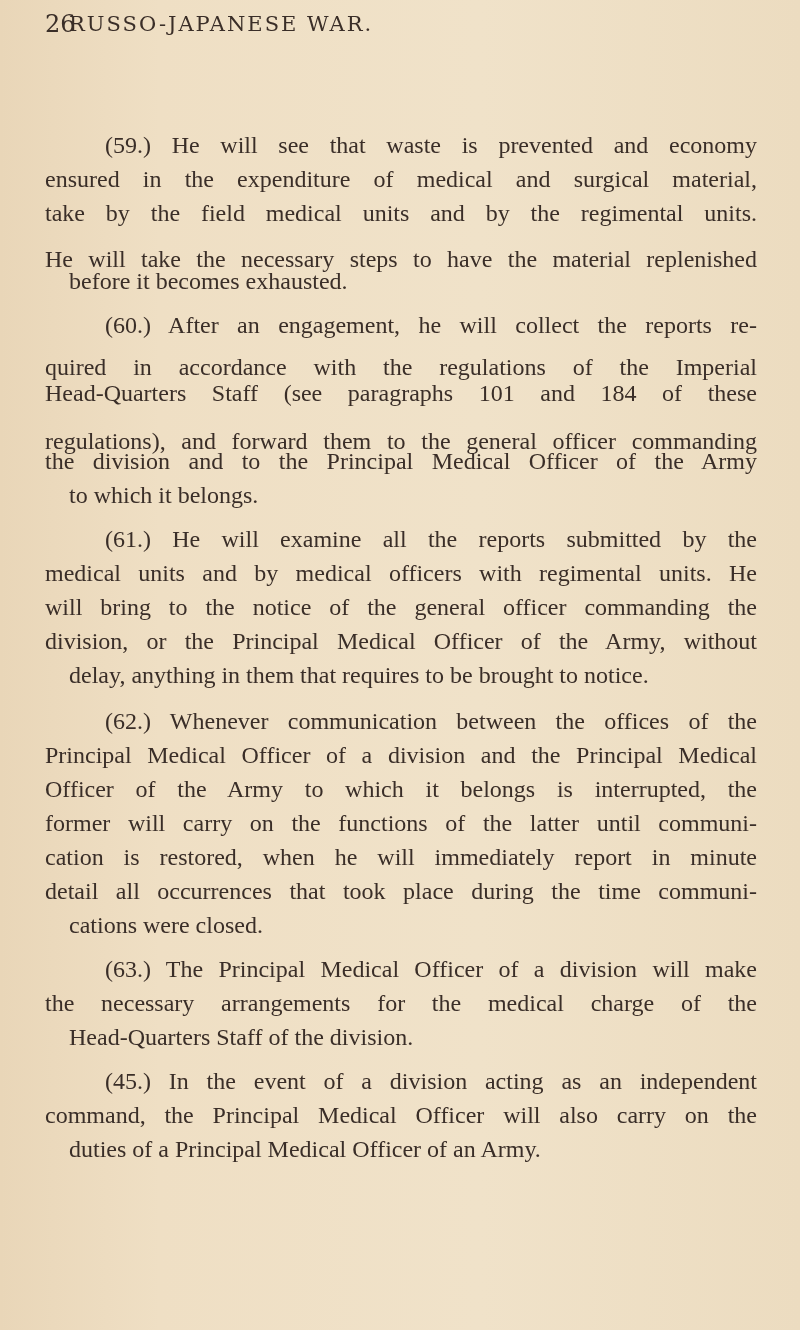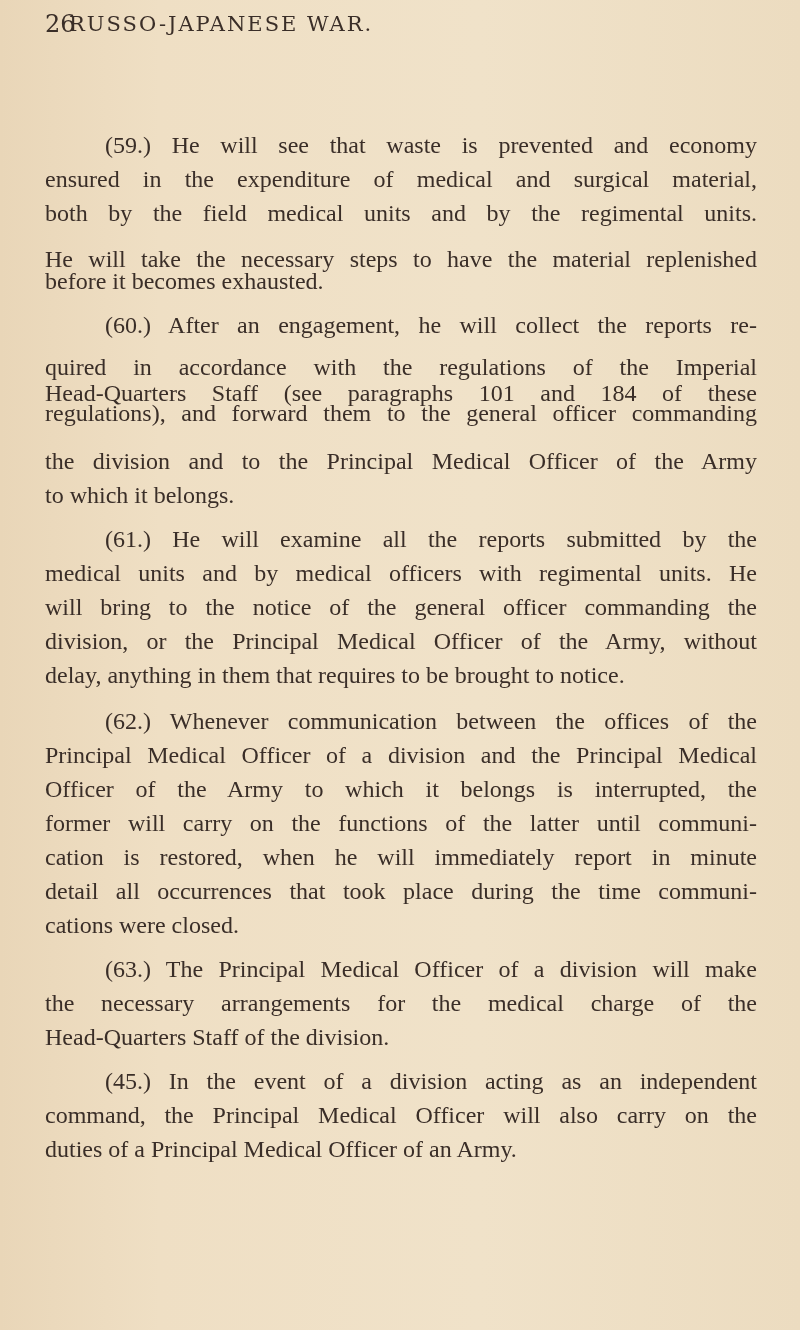--- a/index.html
+++ b/index.html
@@ -16,41 +16,41 @@
   .page-num { position: absolute; left: 0; top: 0; font-size: 24px; }
   .running-head { position: absolute; left: 0; right: 0; top: 2px; text-align: left; font-size: 21px; letter-spacing: 2px; padding-left: 24px; }
   .line {
     position: absolute; left: 0; width: 712px;
     font-size: 24px; line-height: 34px; height: 34px;
     text-align: justify; text-align-last: justify; white-space: nowrap;
     font-family: Liberation Serif, serif;
     transform-origin: left center;
   }
   .line.indent { left: 60px; width: 652px; }
-  .line.last { text-align-last: left; }
+  .line.last { text-align-last: left; margin-left: 24px; }
 </style>
 </head>
 <body>
 
 <div class="page">
   <div class="header">
     <span class="page-num">26</span>
     <span class="running-head">RUSSO-JAPANESE WAR.</span>
   </div>
 
   <div class="line indent" style="top:128px">(59.) He will see that waste is prevented and economy</div>
   <div class="line" style="top:162px">ensured in the expenditure of medical and surgical material,</div>
-  <div class="line" style="top:196px">both by the field medical units and by the regimental units.</div>
+  <div class="line" style="top:196px">take by the field medical units and by the regimental units.</div>
   <div class="line" style="top:242px">He will take the necessary steps to have the material replenished</div>
   <div class="line last" style="top:264px">before it becomes exhausted.</div>
 
   <div class="line indent" style="top:308px">(60.) After an engagement, he will collect the reports re-</div>
   <div class="line" style="top:350px">quired in accordance with the regulations of the Imperial</div>
   <div class="line" style="top:376px">Head-Quarters Staff (see paragraphs 101 and 184 of these</div>
-  <div class="line" style="top:396px">regulations), and forward them to the general officer commanding</div>
+  <div class="line" style="top:424px">regulations), and forward them to the general officer commanding</div>
   <div class="line" style="top:444px">the division and to the Principal Medical Officer of the Army</div>
   <div class="line last" style="top:478px">to which it belongs.</div>
 
   <div class="line indent" style="top:522px">(61.) He will examine all the reports submitted by the</div>
   <div class="line" style="top:556px">medical units and by medical officers with regimental units.  He</div>
   <div class="line" style="top:590px">will bring to the notice of the general officer commanding the</div>
   <div class="line" style="top:624px">division, or the Principal Medical Officer of the Army, without</div>
   <div class="line last" style="top:658px">delay, anything in them that requires to be brought to notice.</div>
 
   <div class="line indent" style="top:704px">(62.) Whenever communication between the offices of the</div>

